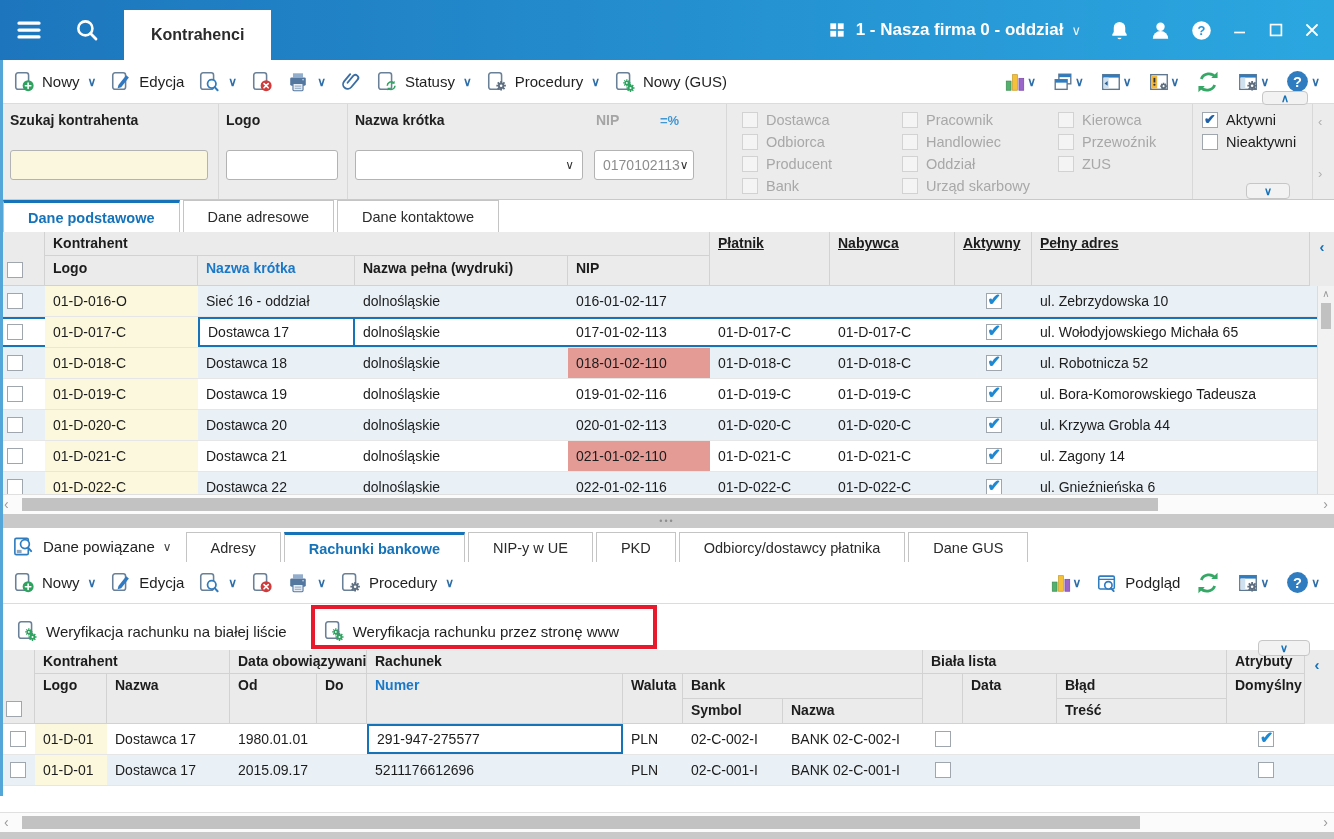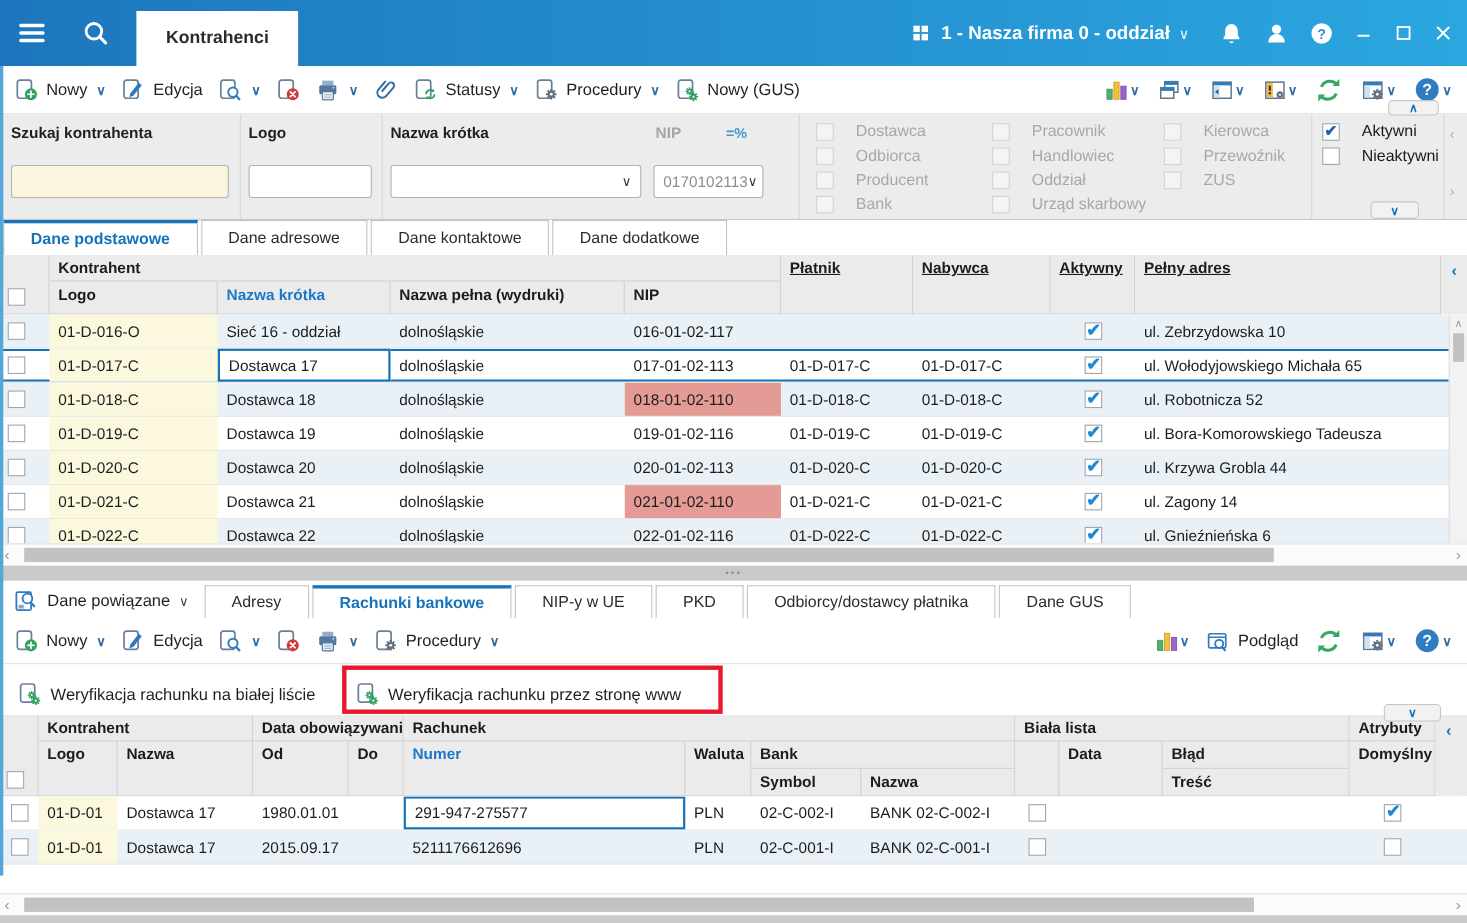--- a/index.html
+++ b/index.html
@@ -38,21 +38,21 @@
   .finput { position:absolute; height:30px; border:1px solid #b3b3b3; border-radius:3px; background:#fff; padding:0 8px; font-size:14px; font-family:"Liberation Sans",sans-serif; }
   .finput.yellow { background:#fbf7de; }
   .fselect { position:absolute; height:30px; border:1px solid #b3b3b3; border-radius:3px; background:#fff; display:flex; align-items:center; padding:0 8px; cursor:pointer; }
   .fselect .fsel-val { flex:1; color:#1f1f1f; }
   .fselect.dim .fsel-val { color:#8d8d8d; }
   .sel-chev { color:#333; font-size:12px; }
   .sel-chev::after { content:"∨"; }
   .fsep { position:absolute; top:0; width:1px; height:100%; background:#d8d8d8; }
   .fop { position:absolute; color:#3f97d3; font-weight:bold; font-size:13px; }
   .role-col { position:absolute; top:8px; display:flex; flex-direction:column; gap:6px; }
-  .cbrow { display:flex; align-items:center; gap:20px; height:16px; }
+  .cbrow { display:flex; align-items:center; gap:8px; height:16px; }
   .cbrow .cblab { color:#a8a8a8; font-size:14.5px; white-space:nowrap; }
   .cbrow.on .cblab { color:#1b1b1b; }
   .fp-arrow { position:absolute; color:#b0b0b0; font-size:13px; }
 
   
   .cb { width:16px; height:16px; background:#fff; border:1px solid #9fa6ad; display:inline-block; position:relative; flex:none; cursor:pointer; }
   .cb.dis { border-color:#d2d2d2; background:#f4f4f4; }
   .cb.checked::after { content:"✔"; position:absolute; left:1px; top:-4px; font-size:16px; font-weight:bold; color:#1e88d2; }
   .cb.checked.navy::after { color:#1d5fa8; font-size:14px; top:-2px; }
 
@@ -479,21 +479,20 @@
       </div>
     <div class="fsep" style="left:1312px"></div>
     <div class="fp-arrow" style="left:1318px;top:10px">‹</div>
     <div class="fp-arrow" style="left:1318px;top:62px">›</div>
   </div>
 
   <div class="tabs-row" id="main-tabs">
       <div class="tab active">Dane podstawowe</div>
       <div class="tab">Dane adresowe</div>
       <div class="tab">Dane kontaktowe</div>
-      <div class="tab">Dane dodatkowe</div>
     </div>
 
   <div class="mt-head hd">
     <div class="mt-hleft">
       <span class="cb"></span>
     </div>
     <div class="mt-hgroup">
       <div class="mt-hgroup-top">Kontrahent</div>
       <div class="mt-hgroup-cols">
         <div class="hc hw-logo">Logo</div>

